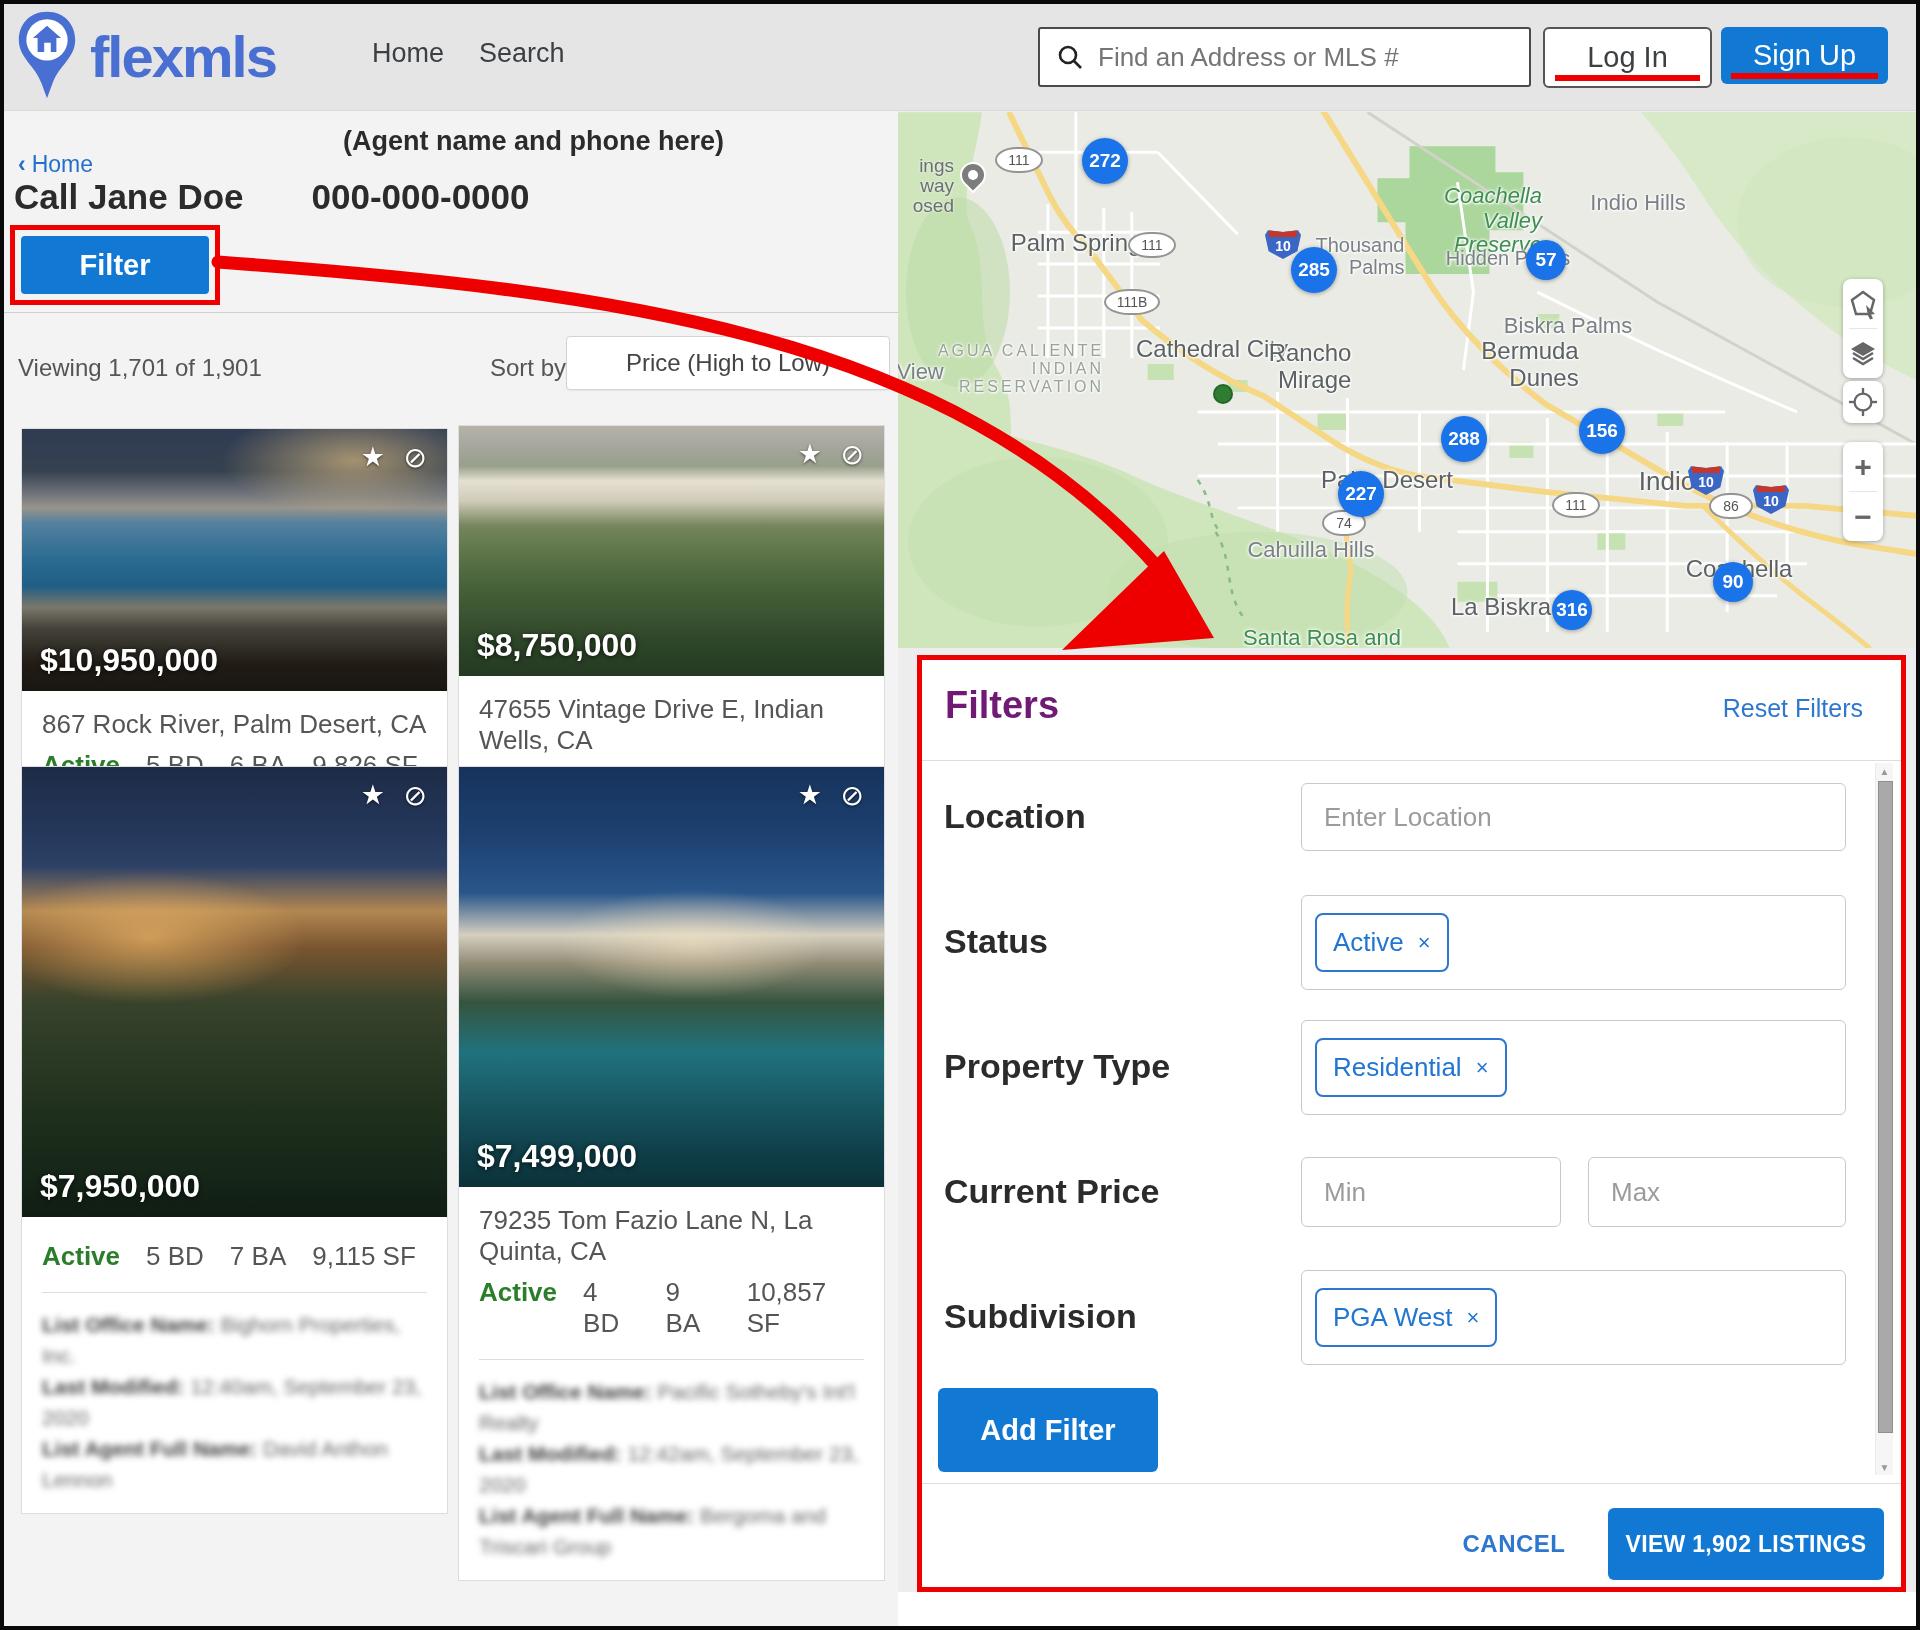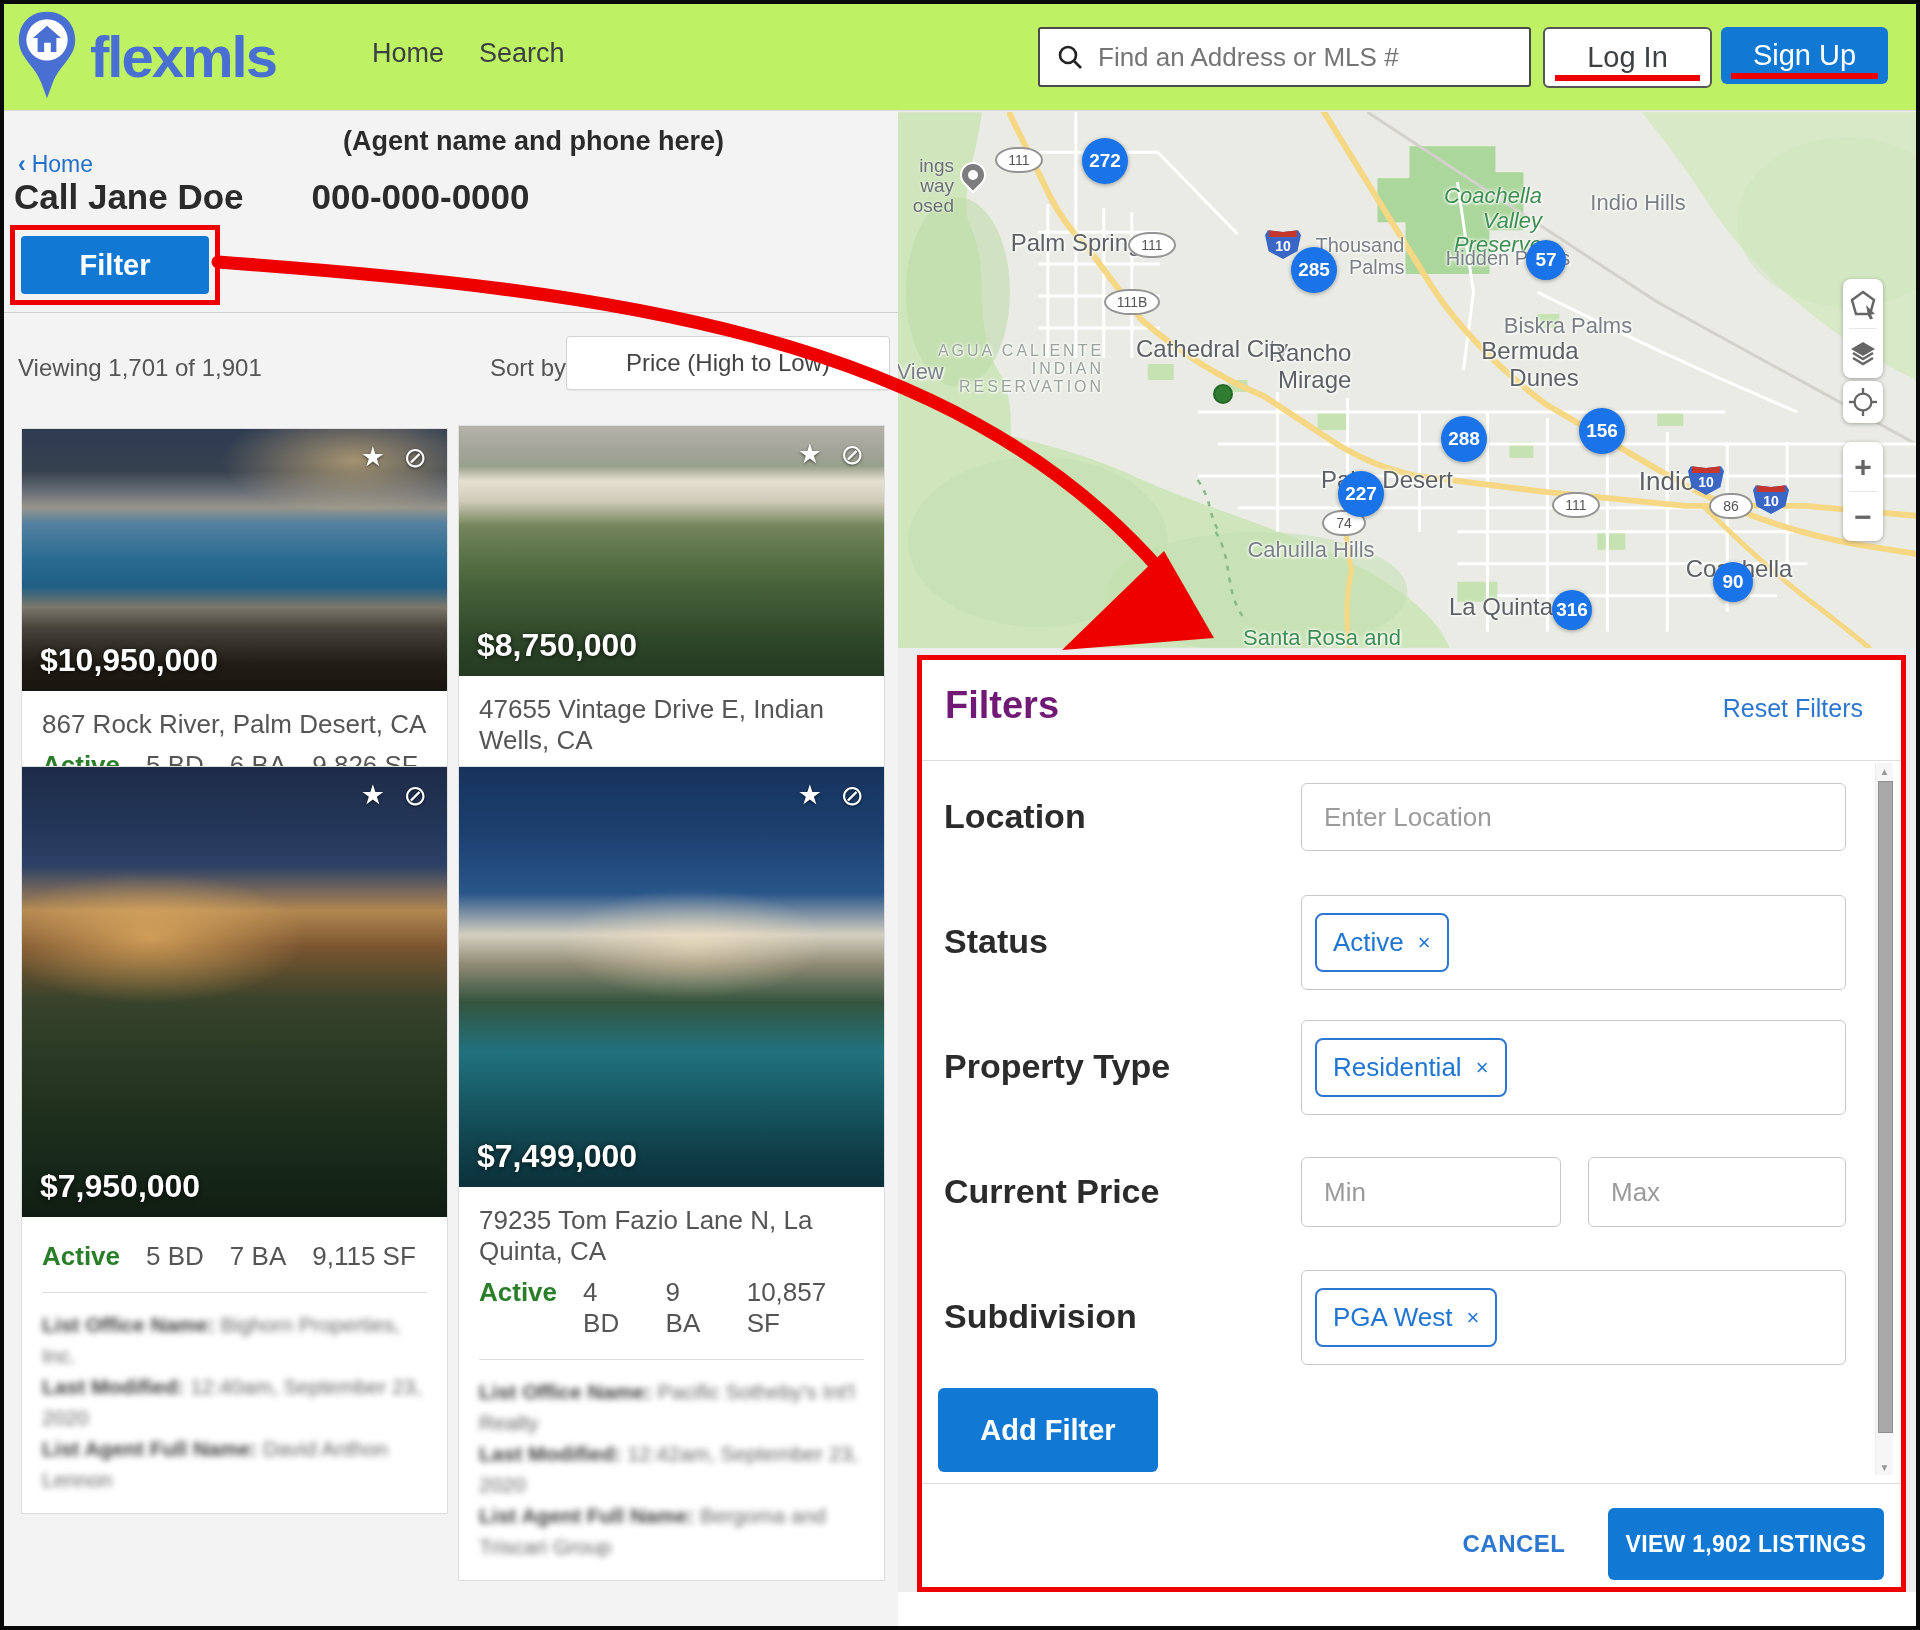--- a/index.html
+++ b/index.html
@@ -1,21 +1,21 @@
 <!DOCTYPE html>
 <html><head>
 <meta charset="utf-8">
 <style>
   html,body{margin:0;padding:0}
   body{width:1920px;height:1630px;position:relative;overflow:hidden;background:#fff;
        font-family:"Liberation Sans",sans-serif;color:#333}
   .frame{position:absolute;inset:0;border:4px solid #0a0a0a;pointer-events:none;z-index:60}
 
   
-  .nav{position:absolute;left:0;top:0;width:1920px;height:110px;background:#bef264;border-bottom:1px solid #d9d9d9;z-index:20}
+  .nav{position:absolute;left:0;top:0;width:1920px;height:110px;background:#e5e5e5;border-bottom:1px solid #d9d9d9;z-index:20}
   .logo-wrap{position:absolute;left:16px;top:8px;display:flex;align-items:center}
   .logo-text{font-size:58px;font-weight:bold;color:#4a6fd2;letter-spacing:-2px;margin-left:12px}
   .navlink{position:absolute;top:38px;font-size:27px;color:#3c4043;cursor:pointer}
   .searchbox{position:absolute;left:1038px;top:27px;width:489px;height:56px;border:2px solid #4a4a4a;border-radius:3px;background:#fff;display:flex;align-items:center}
   .searchbox input{border:none;outline:none;font-size:26px;color:#555;width:400px;font-family:"Liberation Sans",sans-serif}
   .searchbox input::placeholder{color:#757575}
   .btn-login{position:absolute;left:1543px;top:27px;width:165px;height:57px;background:#fff;border:2px solid #555;border-radius:6px;font-size:29px;color:#3c4043;display:flex;align-items:center;justify-content:center;cursor:pointer}
   .btn-signup{position:absolute;left:1721px;top:27px;width:167px;height:57px;background:#1178d4;border-radius:6px;font-size:29px;color:#fff;display:flex;align-items:center;justify-content:center;cursor:pointer}
   .red-underline{position:absolute;bottom:5px;left:10px;right:10px;height:6px;background:#ee0000}
 
@@ -303,21 +303,21 @@
     <div class="city area" style="left:610px;top:135px">Hidden Palms</div>
     <div class="city area" style="left:740px;top:79px;font-size:22px">Indio Hills</div>
     <div class="city area" style="left:670px;top:202px;font-size:22px">Biskra Palms</div>
     <div class="city" style="left:412px;top:228px">Rancho
 Mirage</div>
     <div class="city" style="left:632px;top:226px">Bermuda
 Dunes</div>
     <div class="city" style="left:489px;top:355px">Palm Desert</div>
     <div class="city" style="left:769px;top:355px;font-size:26px">Indio</div>
     <div class="city area" style="left:413px;top:426px;font-size:22px">Cahuilla Hills</div>
-    <div class="city" style="left:603px;top:482px">La Quinta</div>
+    <div class="city" style="left:603px;top:482px">La Biskra</div>
     <div class="city" style="left:841px;top:444px">Coachella</div>
     <div class="city green" style="left:424px;top:514px;font-size:22px">Santa Rosa and</div>
     <div class="city resv" style="left:123px;top:230px">AGUA CALIENTE
 INDIAN
 RESERVATION</div>
     <div class="city area" style="left:16px;top:248px;font-size:22px">t View</div>
     <div class="frag" style="position:absolute;left:8px;top:44px;width:48px">ings
 way
 osed</div>
     <div class="poi-pin" style="left:64px;top:52px"></div>

